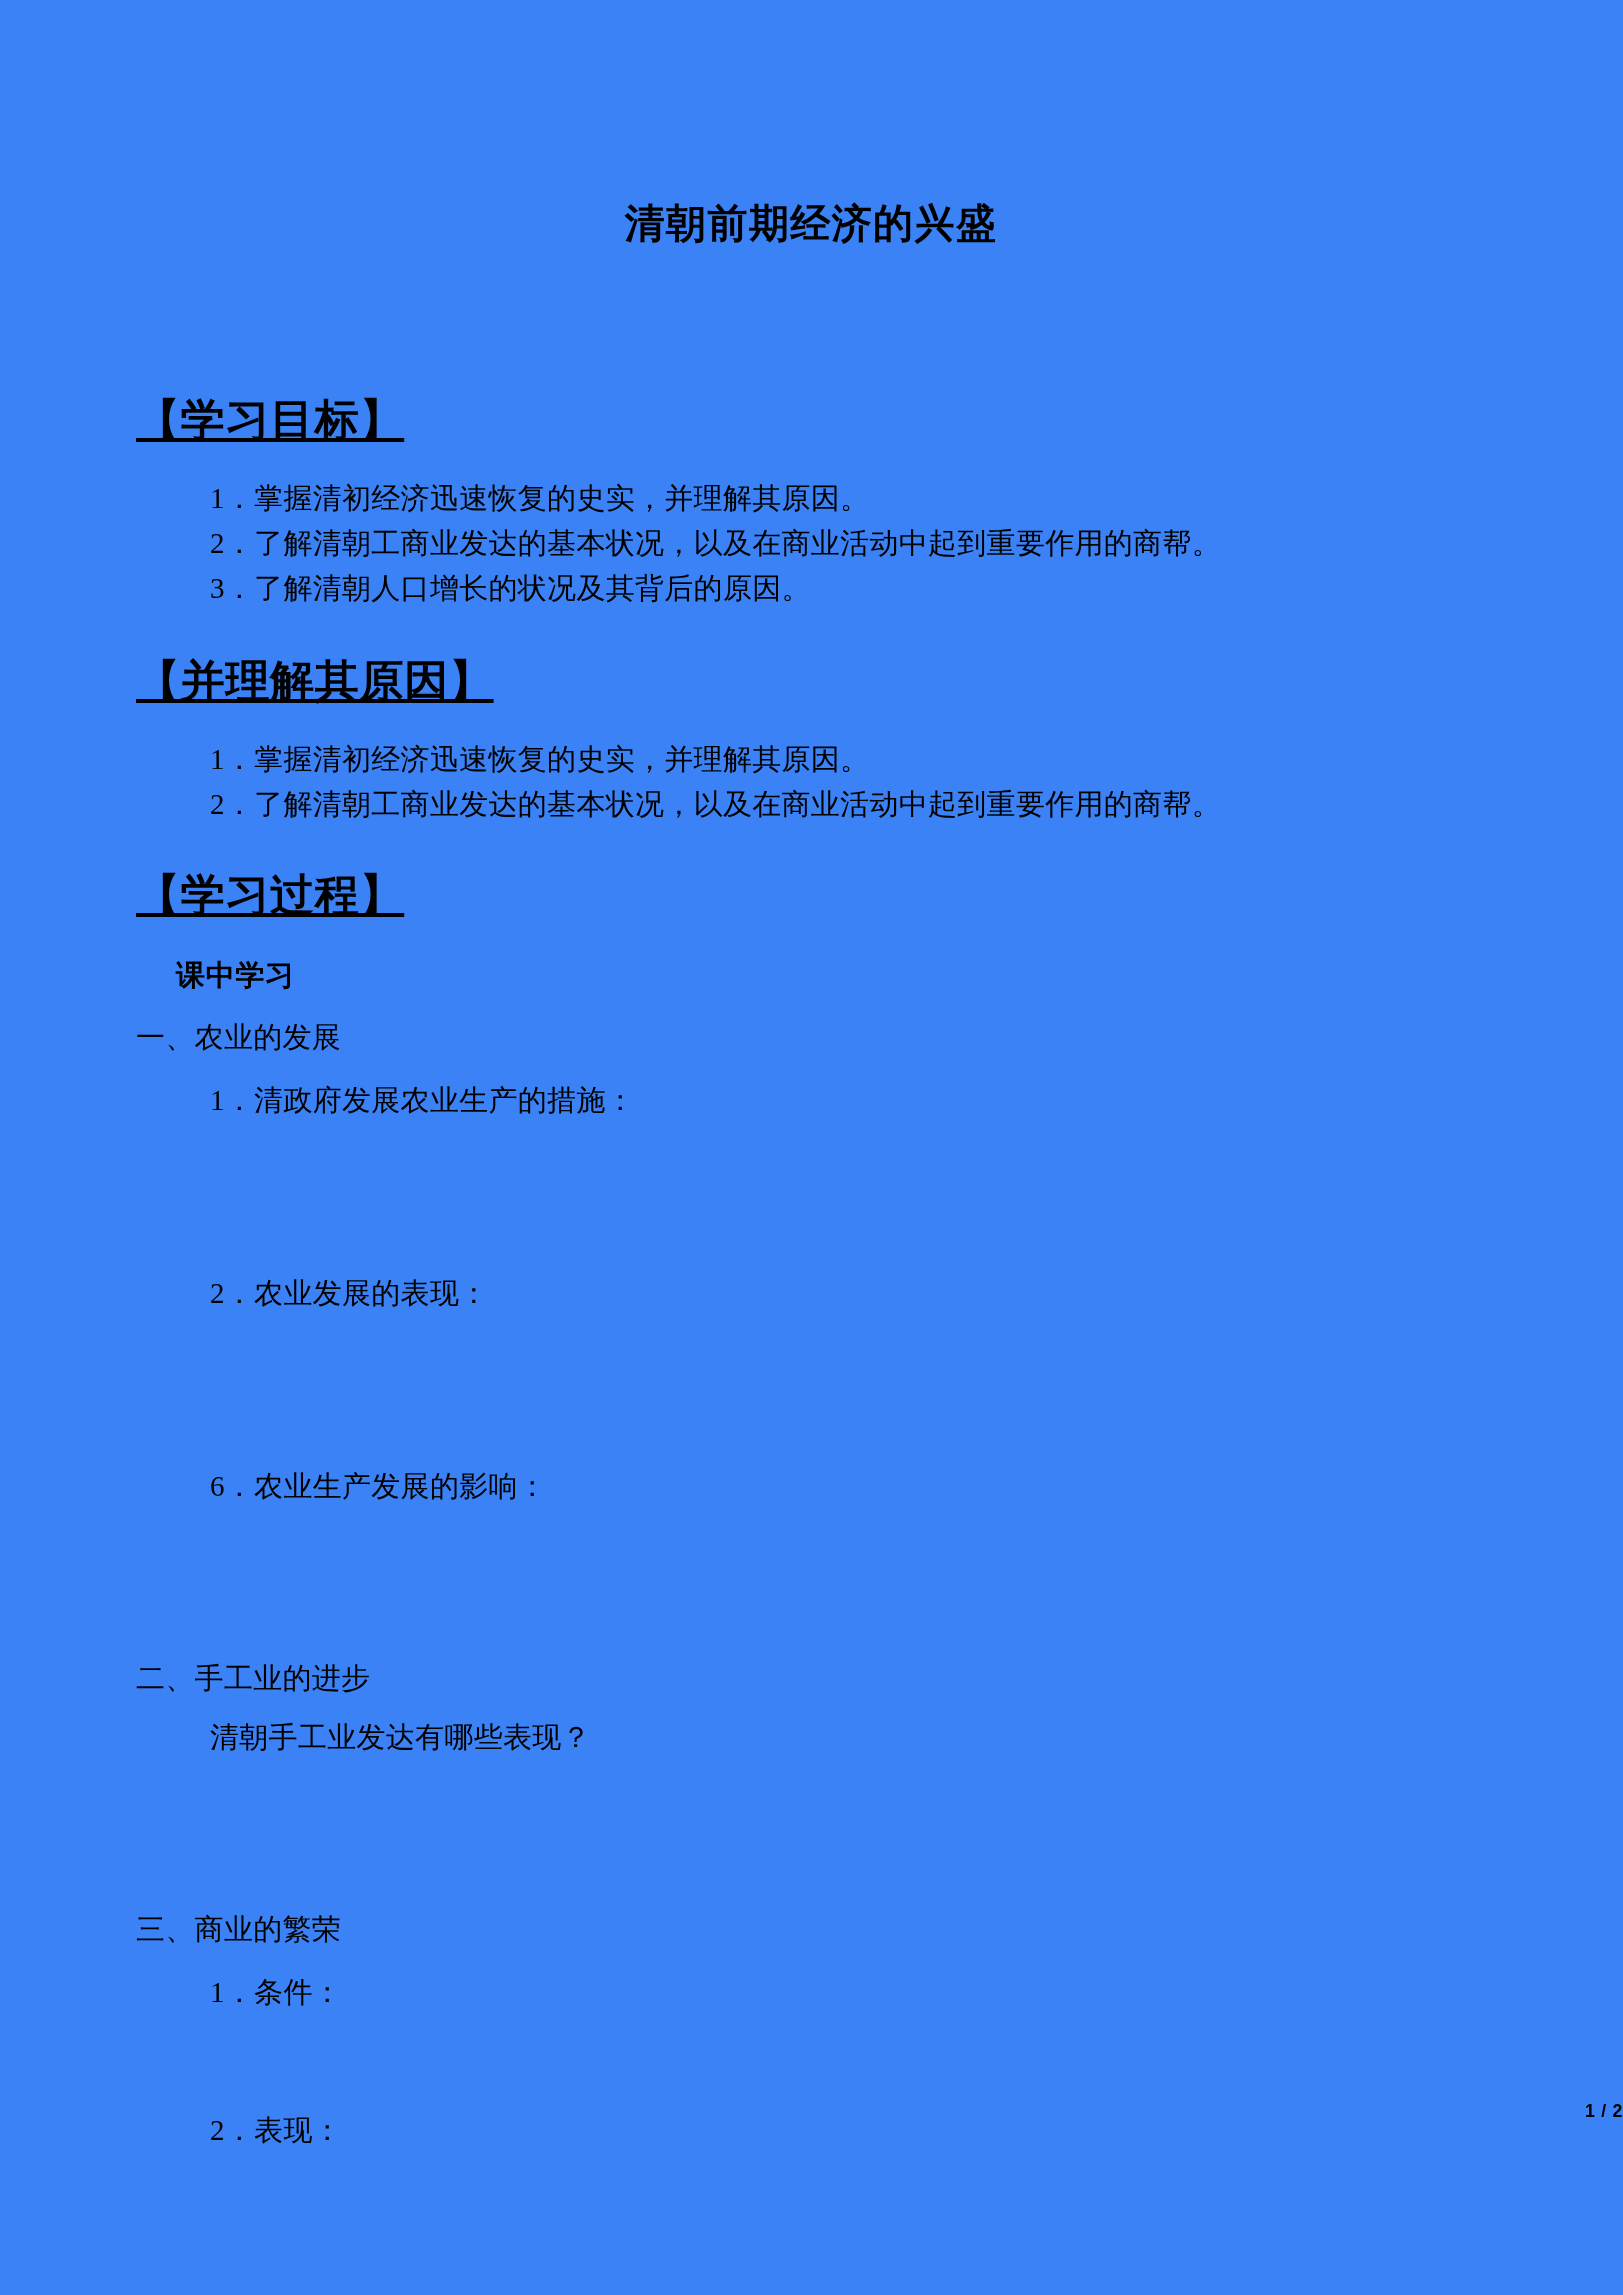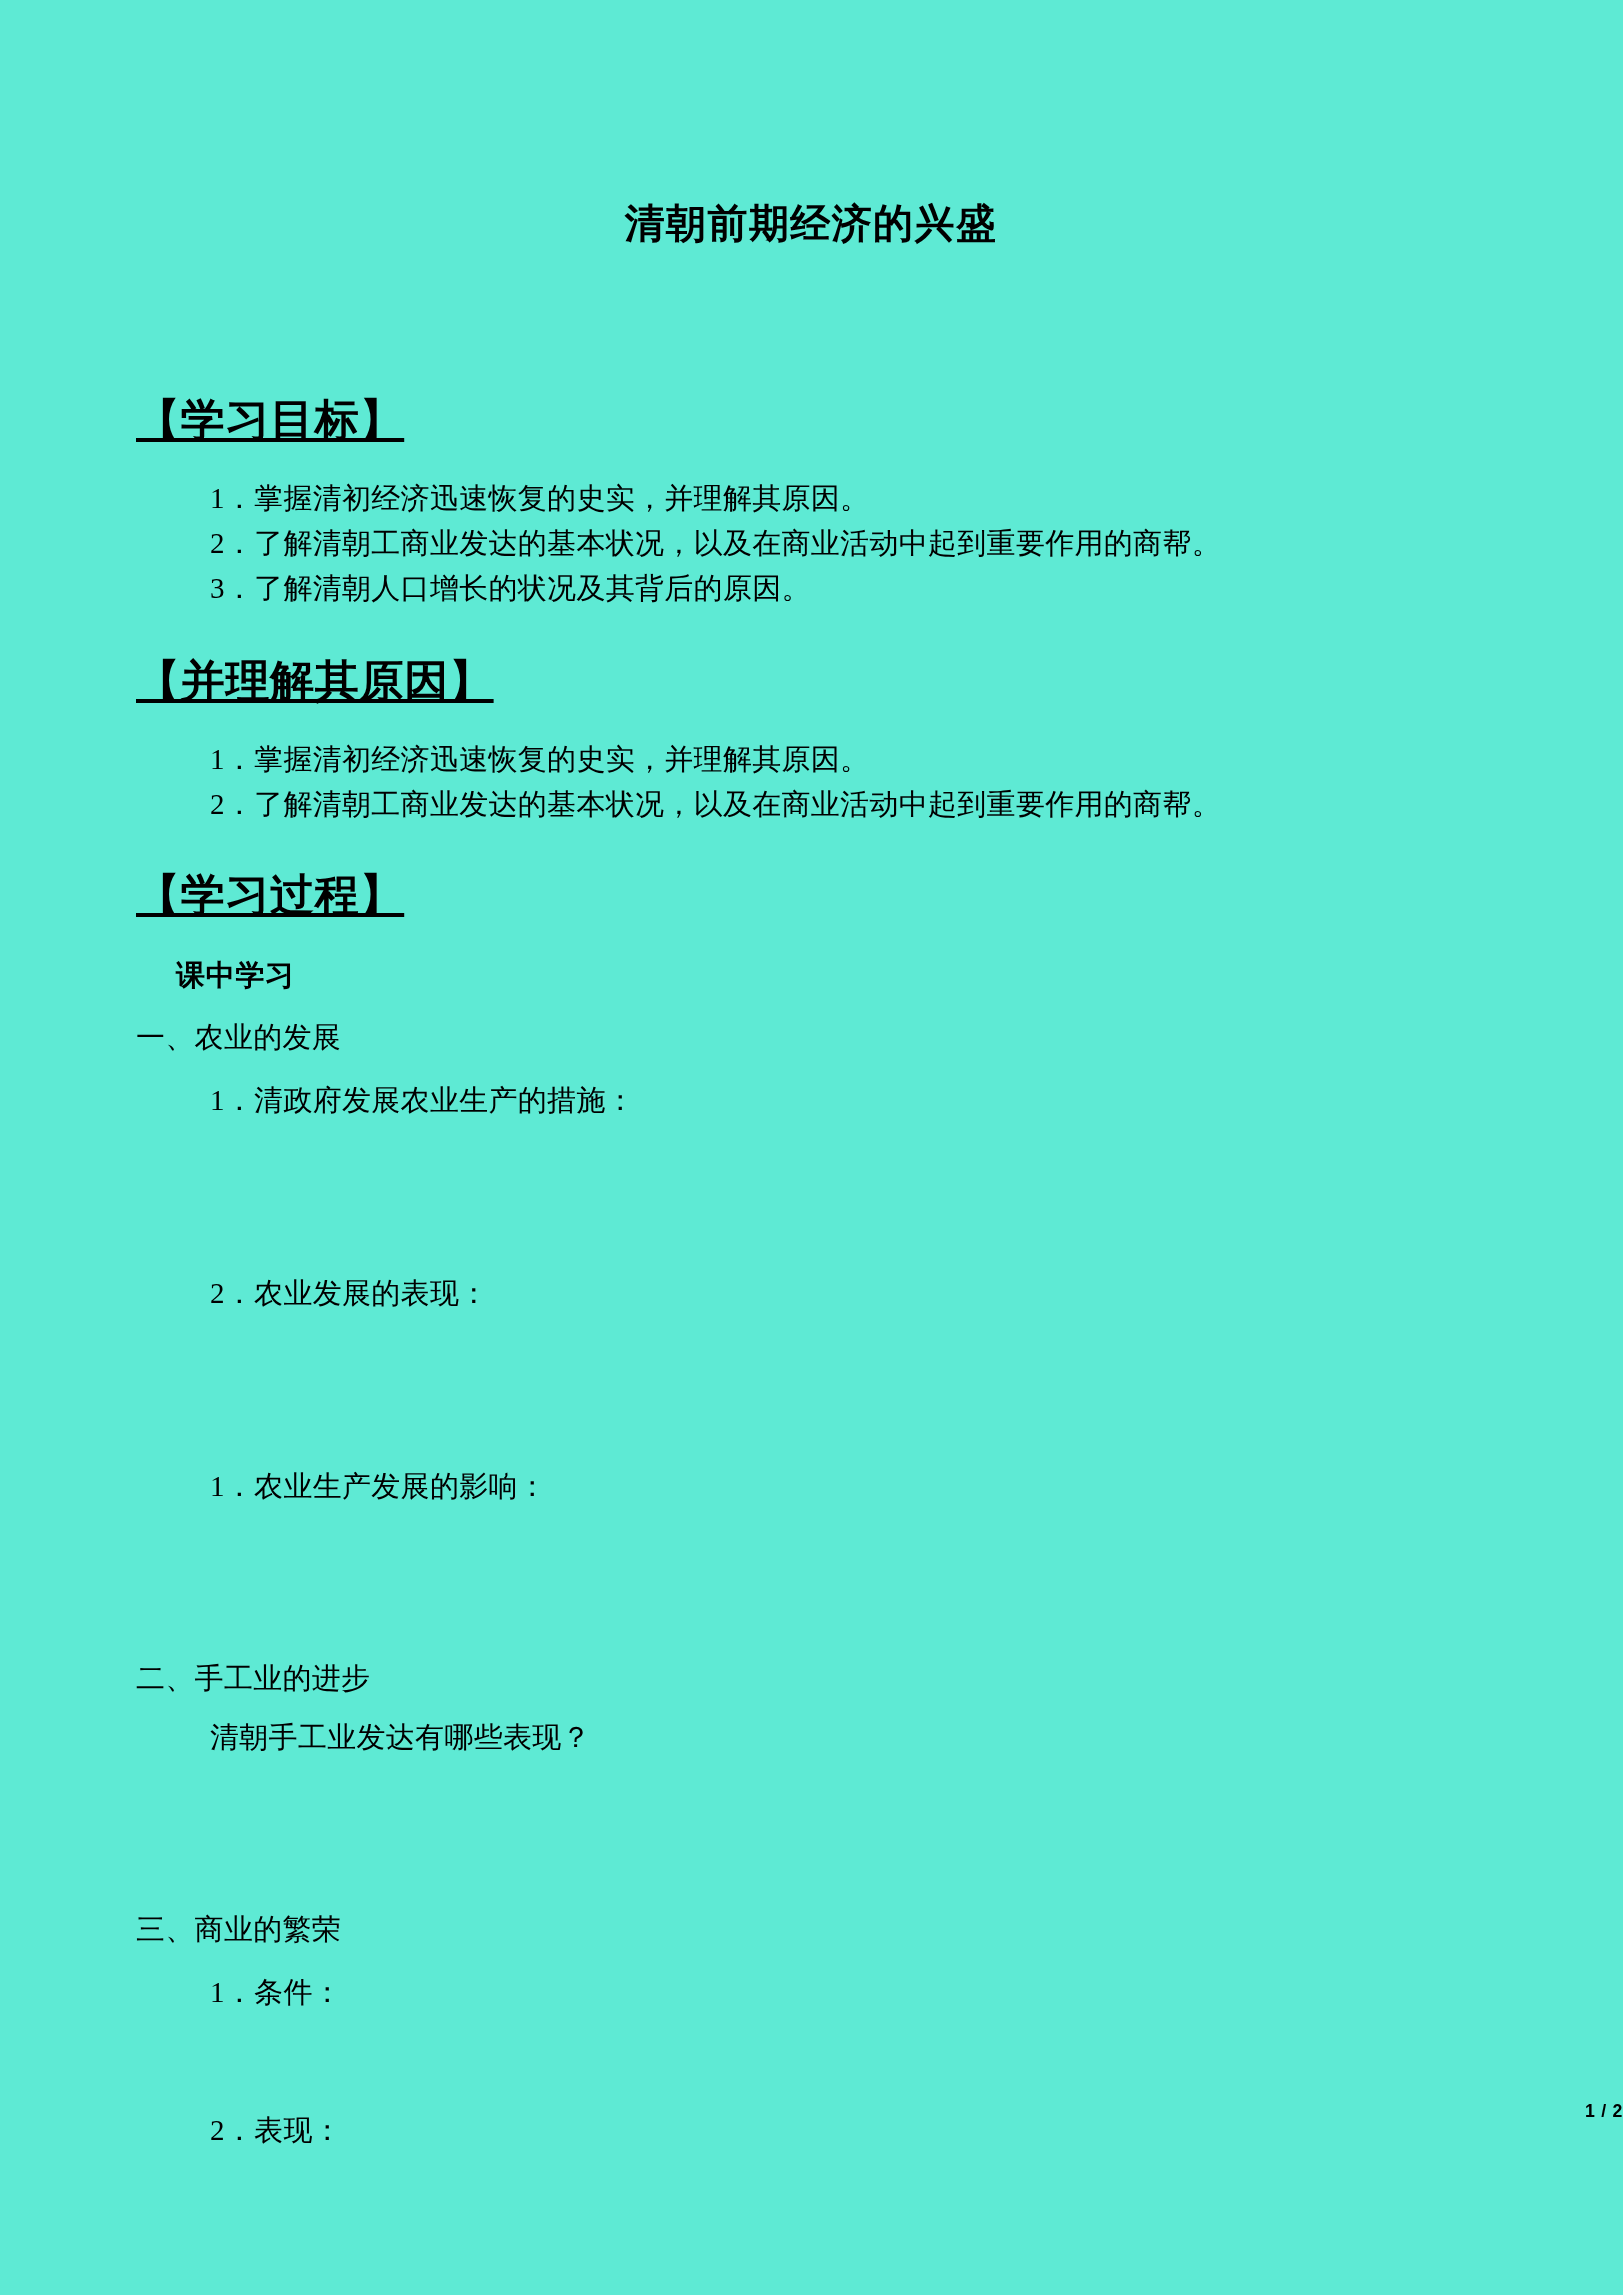--- a/index.html
+++ b/index.html
@@ -9,21 +9,21 @@
   }
   body {
     font-family: "Liberation Serif", "DejaVu Serif", serif;
     color: #000000;
   }
   .page {
     position: relative;
     width: 1623px;
     height: 2295px;
     margin: 0 auto;
-    background: #5eead4;
+    background: #3b82f6;
     box-sizing: border-box;
     padding: 0;
     overflow: hidden;
   }
   .content {
     position: absolute;
     left: 136px;
     top: 0;
     width: 1350px;
   }
@@ -114,21 +114,21 @@
     <div class="item">2．了解清朝工商业发达的基本状况，以及在商业活动中起到重要作用的商帮。</div>
 
     <div class="section-heading sec-process">【学习过程】</div>
     <div class="sub-heading">课中学习</div>
 
     <div class="level1">一、农业的发展</div>
     <div class="level2">1．清政府发展农业生产的措施：</div>
     <div class="gap-lg"></div>
     <div class="level2">2．农业发展的表现：</div>
     <div class="gap-lg"></div>
-    <div class="level2">1．农业生产发展的影响：</div>
+    <div class="level2">6．农业生产发展的影响：</div>
     <div class="gap-lg"></div>
 
     <div class="level1">二、手工业的进步</div>
     <div class="plain-q">清朝手工业发达有哪些表现？</div>
     <div class="gap-lg"></div>
 
     <div class="level1">三、商业的繁荣</div>
     <div class="level2">1．条件：</div>
     <div class="gap-sm"></div>
     <div class="level2">2．表现：</div>

